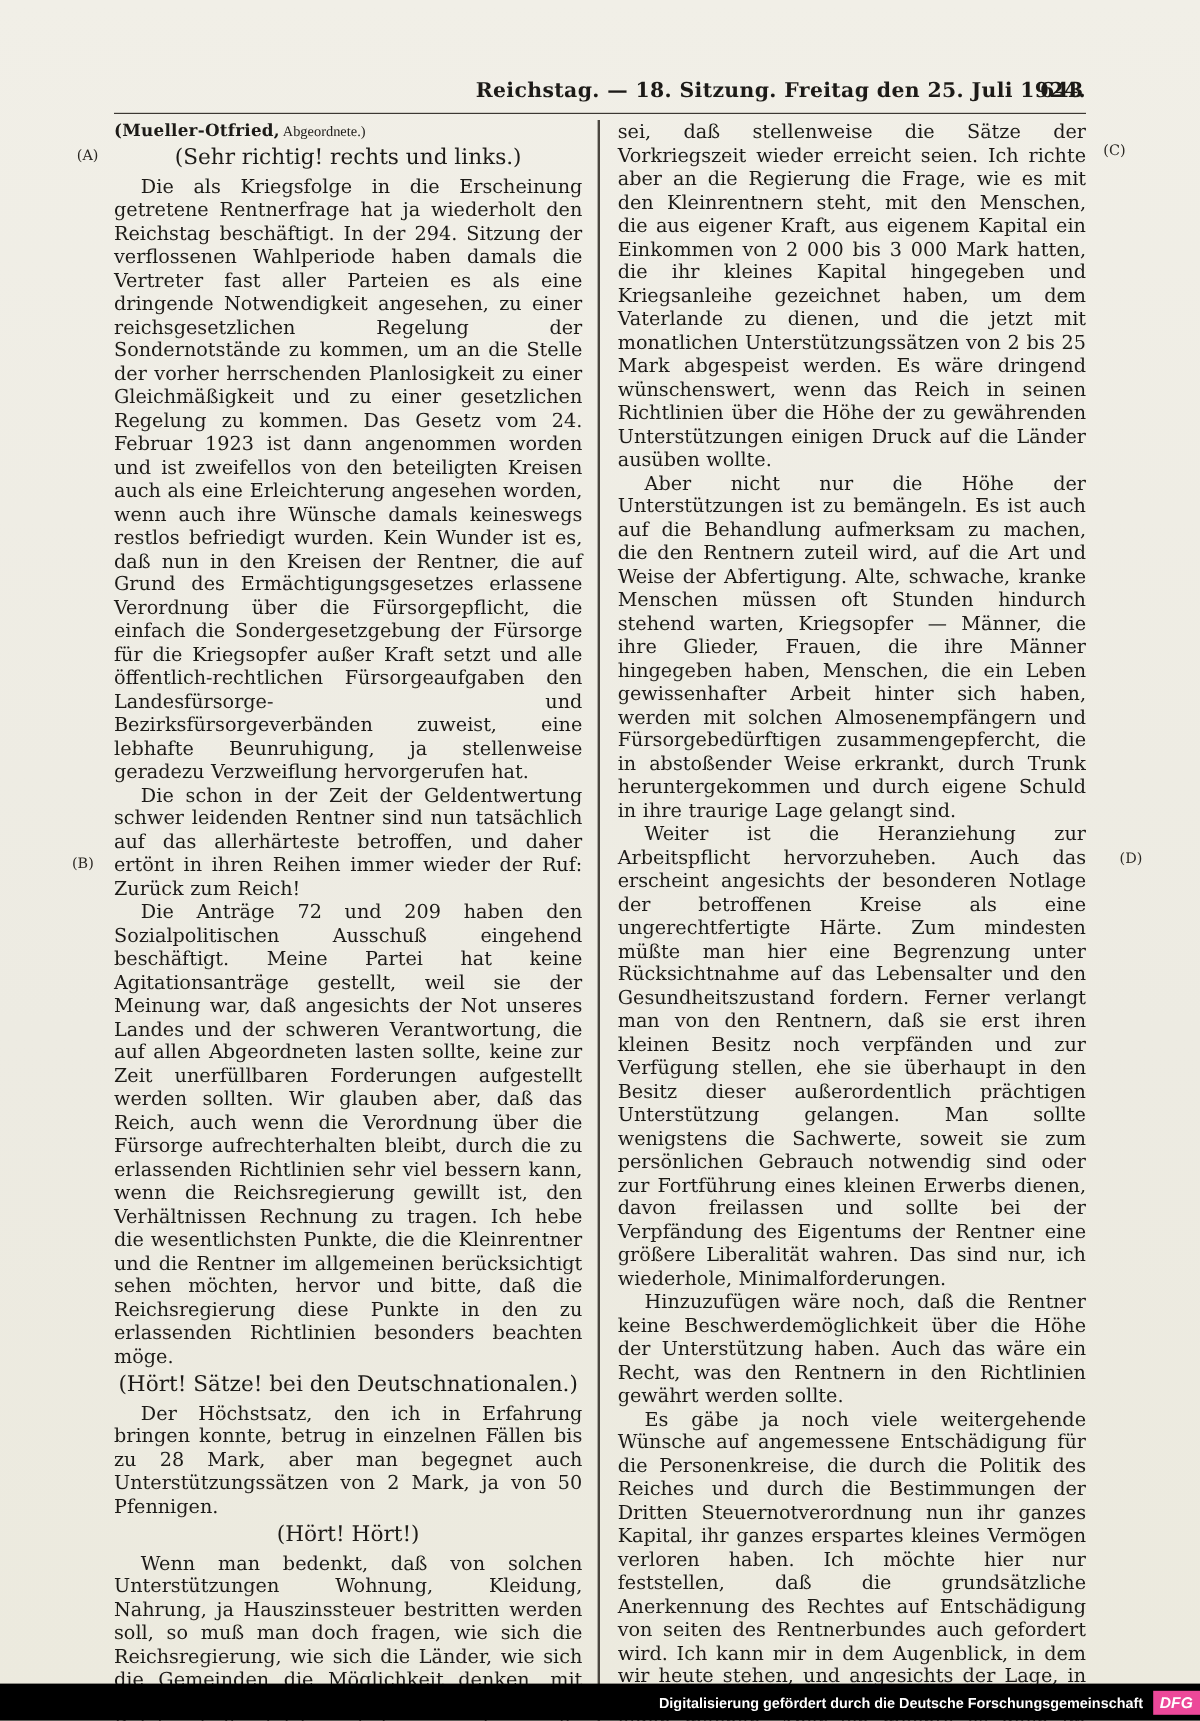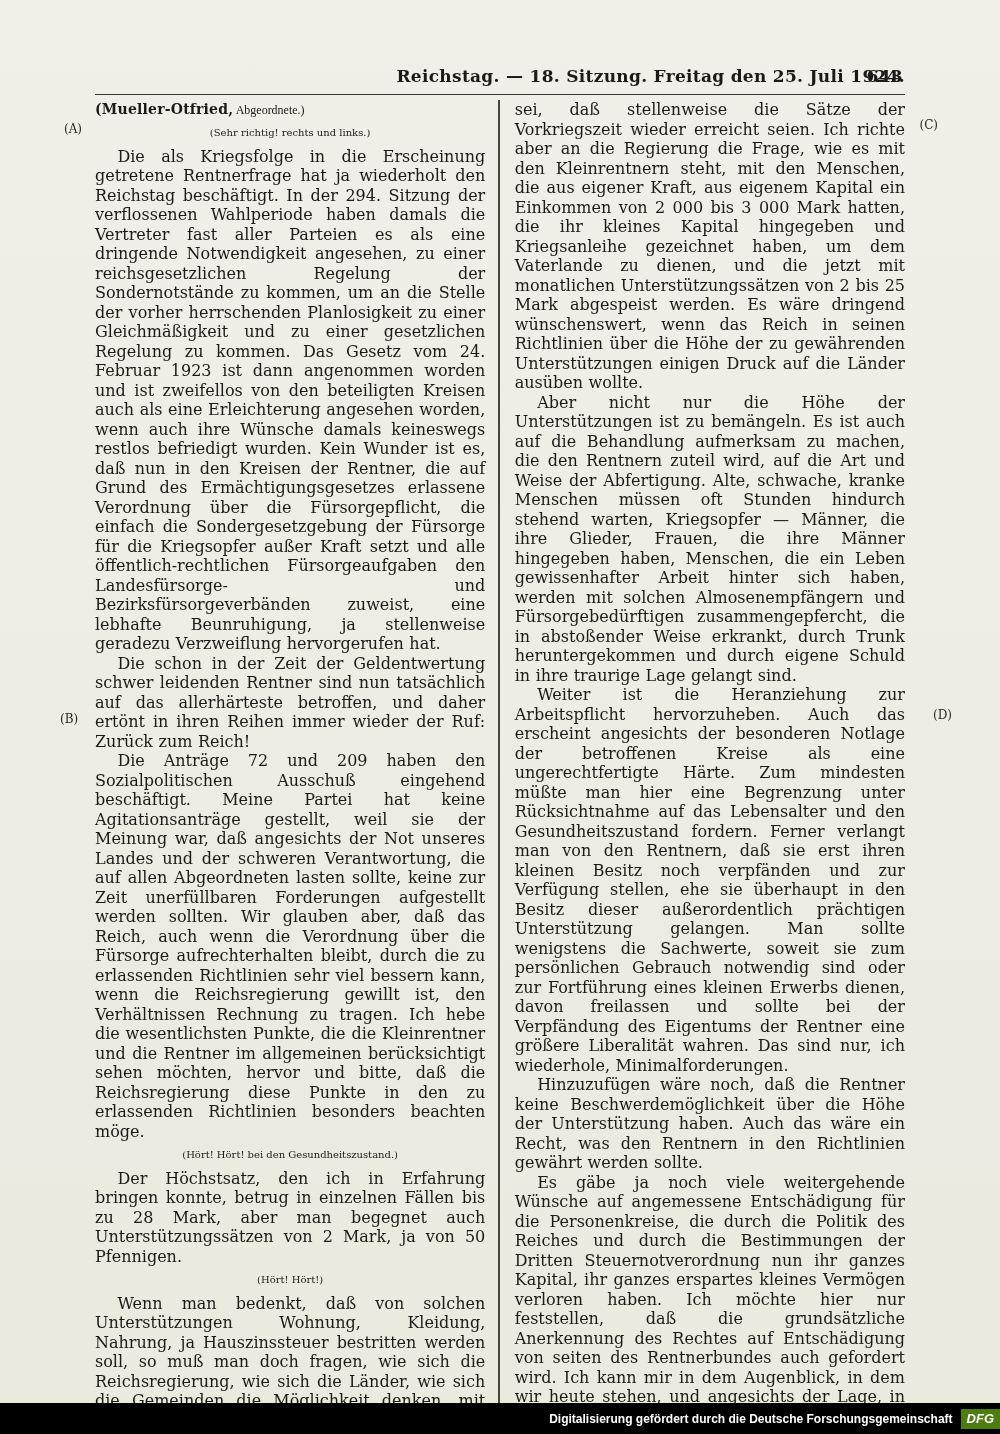--- a/index.html
+++ b/index.html
@@ -61,21 +61,21 @@
     margin: 0;
     font-size: 16px;
     line-height: 19.5px;
     text-align: justify;
     text-indent: 1.4em;
     word-spacing: 0.4px;
   }
   .para.cont { text-indent: 0; }
   .interj {
     margin: 4px 0;
-    font-size: 10px;
+    font-size: 18px;
     line-height: 19.5px;
     text-align: center;
     text-indent: 0;
   }
   
   .margin-mark {
     position: absolute;
     font-size: 12px;
     color: #2a2722;
   }
@@ -97,21 +97,21 @@
     box-sizing: border-box;
   }
   .dfg-credit {
     color: #ffffff;
     font-family: "Liberation Sans", "DejaVu Sans", sans-serif;
     font-size: 12px;
     font-weight: 700;
   }
   .dfg-logo {
     display: inline-block;
-    background: #4d7c0f;
+    background: #ec4899;
     color: #ffffff;
     font-family: "Liberation Sans", "DejaVu Sans", sans-serif;
     font-size: 13px;
     font-weight: 700;
     font-style: italic;
     padding: 2px 6px;
     line-height: 16px;
   }
 </style>
 </head>
@@ -126,21 +126,21 @@
   <div class="head-rule"></div>
 
   <div class="columns">
 
     <div class="col col-left">
       <p class="speaker-line"><span class="speaker-name">(Mueller-Otfried,</span><span class="speaker-role"> Abgeordnete.)</span></p>
       <p class="interj">(Sehr richtig! rechts und links.)</p>
       <p class="para">Die als Kriegsfolge in die Erscheinung getretene Rentnerfrage hat ja wiederholt den Reichstag beschäftigt. In der 294. Sitzung der verflossenen Wahlperiode haben damals die Vertreter fast aller Parteien es als eine dringende Notwendigkeit angesehen, zu einer reichsgesetzlichen Regelung der Sondernotstände zu kommen, um an die Stelle der vorher herrschenden Planlosigkeit zu einer Gleichmäßigkeit und zu einer gesetzlichen Regelung zu kommen. Das Gesetz vom 24. Februar 1923 ist dann angenommen worden und ist zweifellos von den beteiligten Kreisen auch als eine Erleichterung angesehen worden, wenn auch ihre Wünsche damals keineswegs restlos befriedigt wurden. Kein Wunder ist es, daß nun in den Kreisen der Rentner, die auf Grund des Ermächtigungsgesetzes erlassene Verordnung über die Fürsorgepflicht, die einfach die Sondergesetzgebung der Fürsorge für die Kriegsopfer außer Kraft setzt und alle öffentlich-rechtlichen Fürsorgeaufgaben den Landesfürsorge- und Bezirksfürsorgeverbänden zuweist, eine lebhafte Beunruhigung, ja stellenweise geradezu Verzweiflung hervorgerufen hat.</p>
       <p class="para">Die schon in der Zeit der Geldentwertung schwer leidenden Rentner sind nun tatsächlich auf das allerhärteste betroffen, und daher ertönt in ihren Reihen immer wieder der Ruf: Zurück zum Reich!</p>
       <p class="para">Die Anträge 72 und 209 haben den Sozialpolitischen Ausschuß eingehend beschäftigt. Meine Partei hat keine Agitationsanträge gestellt, weil sie der Meinung war, daß angesichts der Not unseres Landes und der schweren Verantwortung, die auf allen Abgeordneten lasten sollte, keine zur Zeit unerfüllbaren Forderungen aufgestellt werden sollten. Wir glauben aber, daß das Reich, auch wenn die Verordnung über die Fürsorge aufrechterhalten bleibt, durch die zu erlassenden Richtlinien sehr viel bessern kann, wenn die Reichsregierung gewillt ist, den Verhältnissen Rechnung zu tragen. Ich hebe die wesentlichsten Punkte, die die Kleinrentner und die Rentner im allgemeinen berücksichtigt sehen möchten, hervor und bitte, daß die Reichsregierung diese Punkte in den zu erlassenden Richtlinien besonders beachten möge.</p>
-      <p class="interj">(Hört! Hört! bei den Gesundheitszustand.)</p>
+      <p class="interj">(Hört! Sätze! bei den Deutschnationalen.)</p>
       <p class="para">Der Höchstsatz, den ich in Erfahrung bringen konnte, betrug in einzelnen Fällen bis zu 28 Mark, aber man begegnet auch Unterstützungssätzen von 2 Mark, ja von 50 Pfennigen.</p>
       <p class="interj">(Hört! Hört!)</p>
       <p class="para">Wenn man bedenkt, daß von solchen Unterstützungen Wohnung, Kleidung, Nahrung, ja Hauszinssteuer bestritten werden soll, so muß man doch fragen, wie sich die Reichsregierung, wie sich die Länder, wie sich die Gemeinden die Möglichkeit denken, mit den Unterstützungen auszukommen. Der Herr Reichsarbeitsminister hat vorgestern die erfreuliche Mitteilung gemacht, daß für die Versicherten gegenüber dem Herbst vorigen Jahres eine wesentliche Besserung eingetreten</p>
     </div>
 
     <div class="col-rule"></div>
 
     <div class="col col-right">
       <p class="para cont">sei, daß stellenweise die Sätze der Vorkriegszeit wieder erreicht seien. Ich richte aber an die Regierung die Frage, wie es mit den Kleinrentnern steht, mit den Menschen, die aus eigener Kraft, aus eigenem Kapital ein Einkommen von 2 000 bis 3 000 Mark hatten, die ihr kleines Kapital hingegeben und Kriegsanleihe gezeichnet haben, um dem Vaterlande zu dienen, und die jetzt mit monatlichen Unterstützungssätzen von 2 bis 25 Mark abgespeist werden. Es wäre dringend wünschenswert, wenn das Reich in seinen Richtlinien über die Höhe der zu gewährenden Unterstützungen einigen Druck auf die Länder ausüben wollte.</p>
       <p class="para">Aber nicht nur die Höhe der Unterstützungen ist zu bemängeln. Es ist auch auf die Behandlung aufmerksam zu machen, die den Rentnern zuteil wird, auf die Art und Weise der Abfertigung. Alte, schwache, kranke Menschen müssen oft Stunden hindurch stehend warten, Kriegsopfer — Männer, die ihre Glieder, Frauen, die ihre Männer hingegeben haben, Menschen, die ein Leben gewissenhafter Arbeit hinter sich haben, werden mit solchen Almosenempfängern und Fürsorgebedürftigen zusammengepfercht, die in abstoßender Weise erkrankt, durch Trunk heruntergekommen und durch eigene Schuld in ihre traurige Lage gelangt sind.</p>

